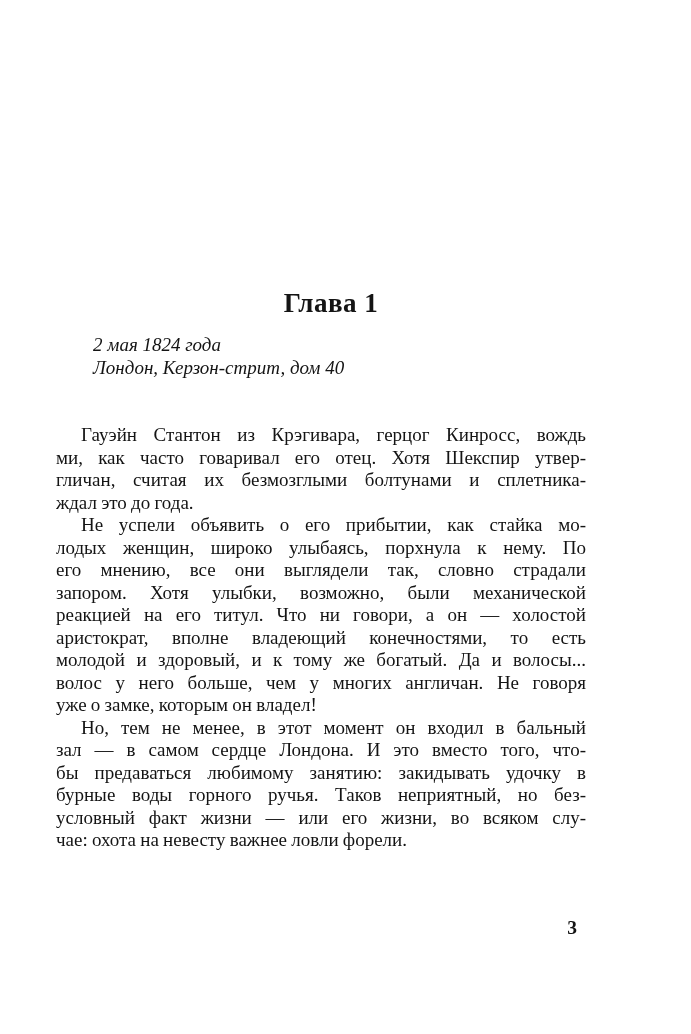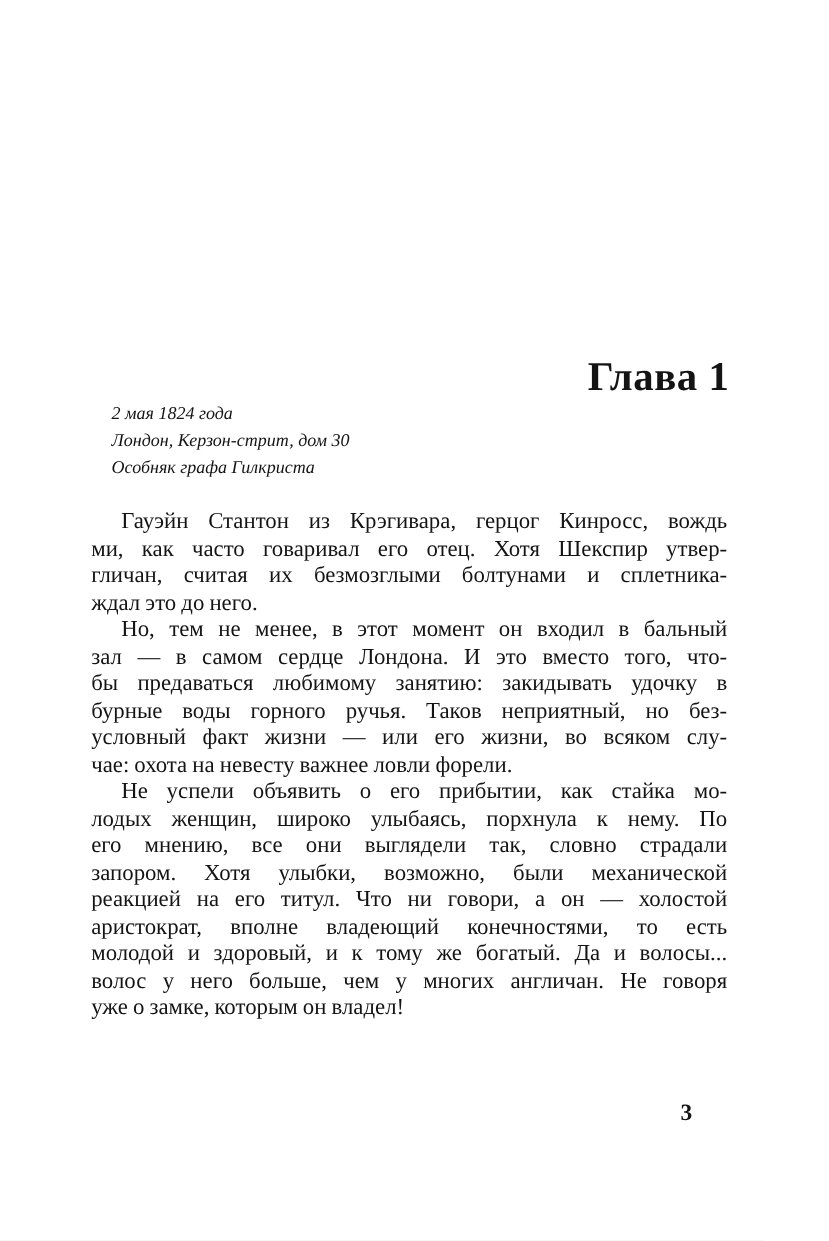--- a/index.html
+++ b/index.html
@@ -11,40 +11,40 @@
     color: #141414;
     font-family: "Liberation Serif", serif;
     overflow: hidden;
     margin: 0 auto;
   }
   .chapter-title {
     position: absolute;
     top: 283px;
     left: 63px;
     width: 530px;
-    margin: 15px;
-    text-align: right;
-    font-size: 34px;
+    margin: 3px;
+    text-align: center;
+    font-size: 27px;
     line-height: 34px;
     font-weight: bold;
     letter-spacing: 0.5px;
   }
   .epigraph {
     position: absolute;
     top: 334px;
     left: 93px;
     font-style: italic;
-    font-size: 15px;
+    font-size: 19px;
     line-height: 22.5px;
   }
   .epigraph-line { height: 22.5px; white-space: nowrap; }
   .body-text {
     position: absolute;
     top: 424px;
-    left: 76px;
+    left: 56px;
     width: 530px;
     font-size: 19px;
     line-height: 22.5px;
     word-spacing: -0.5px;
   }
   .para { margin: 0; }
   .line { height: 22.5px; overflow: hidden; }
   .line.indent { text-indent: 25px; }
   .line.just { text-align: justify; text-align-last: justify; }
   .line.narrow { width: 445px; }
@@ -60,46 +60,45 @@
   }
 </style>
 </head>
 <body>
 
 <div class="page">
   <h1 class="chapter-title">Глава 1</h1>
 
   <div class="epigraph">
     <div class="epigraph-line">2 мая 1824 года</div>
-    <div class="epigraph-line">Лондон, Керзон-стрит, дом 30</div>
-    <div class="epigraph-line">Особняк графа Гилкриста</div>
+    <div class="epigraph-line">Лондон, Керзон-стрит, дом 40</div>
   </div>
 
   <div class="body-text">
       <div class="para">
         <div class="line indent just">Гауэйн Стантон из Крэгивара, герцог Кинросс, вождь</div>
         <div class="line just">ми, как часто говаривал его отец. Хотя Шекспир утвер-</div>
         <div class="line just">гличан, считая их безмозглыми болтунами и сплетника-</div>
-        <div class="line">ждал это до него.</div>
-      </div>
-      <div class="para">
-        <div class="line indent just">Но, тем не менее, в этот момент он входил в бальный</div>
-        <div class="line just">зал — в самом сердце Лондона. И это вместо того, что-</div>
-        <div class="line just">бы предаваться любимому занятию: закидывать удочку в</div>
-        <div class="line just">бурные воды горного ручья. Таков неприятный, но без-</div>
-        <div class="line just">условный факт жизни — или его жизни, во всяком слу-</div>
-        <div class="line">чае: охота на невесту важнее ловли форели.</div>
+        <div class="line">ждал это до года.</div>
       </div>
       <div class="para">
         <div class="line indent just">Не успели объявить о его прибытии, как стайка мо-</div>
         <div class="line just">лодых женщин, широко улыбаясь, порхнула к нему. По</div>
         <div class="line just">его мнению, все они выглядели так, словно страдали</div>
         <div class="line just">запором. Хотя улыбки, возможно, были механической</div>
         <div class="line just">реакцией на его титул. Что ни говори, а он — холостой</div>
         <div class="line just">аристократ, вполне владеющий конечностями, то есть</div>
         <div class="line just">молодой и здоровый, и к тому же богатый. Да и волосы...</div>
         <div class="line just">волос у него больше, чем у многих англичан. Не говоря</div>
         <div class="line">уже о замке, которым он владел!</div>
       </div>
+      <div class="para">
+        <div class="line indent just">Но, тем не менее, в этот момент он входил в бальный</div>
+        <div class="line just">зал — в самом сердце Лондона. И это вместо того, что-</div>
+        <div class="line just">бы предаваться любимому занятию: закидывать удочку в</div>
+        <div class="line just">бурные воды горного ручья. Таков неприятный, но без-</div>
+        <div class="line just">условный факт жизни — или его жизни, во всяком слу-</div>
+        <div class="line">чае: охота на невесту важнее ловли форели.</div>
+      </div>
     </div>
 
   <div class="page-number">3</div>
 </div>
 
 </body></html>

